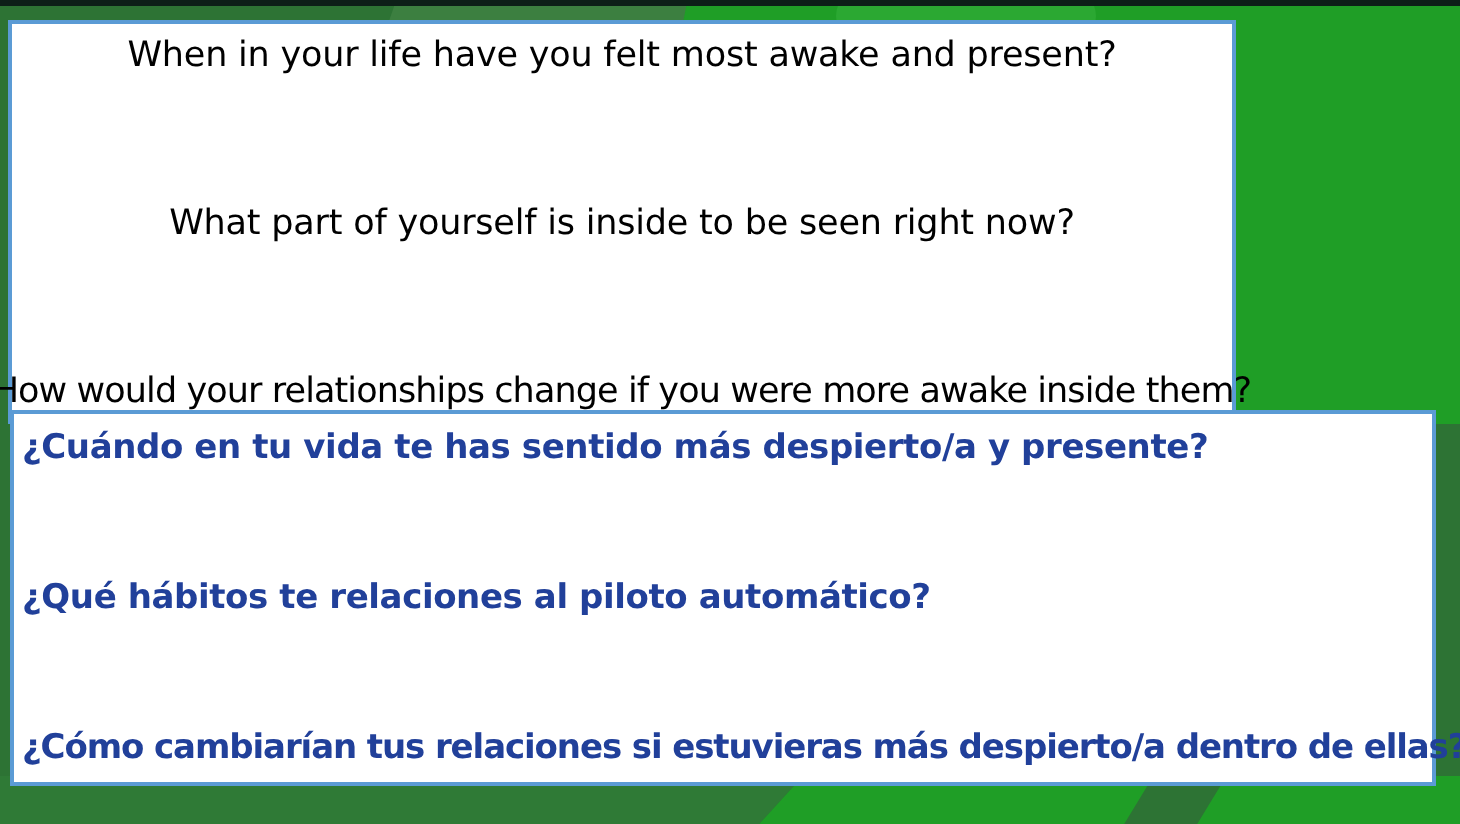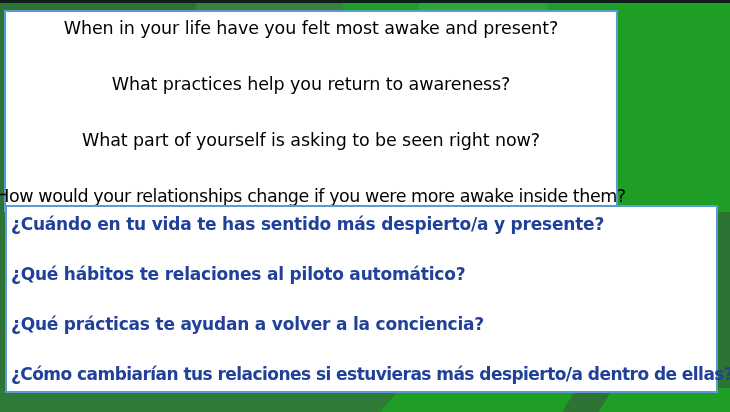--- a/index.html
+++ b/index.html
@@ -189,25 +189,23 @@
   <div class="bg-blob"></div>
   <div class="bg-gap-bright"></div>
   <div class="bg-gap-mid"></div>
   <div class="bg-bottom-mid"></div>
   <div class="bg-bottom-bright"></div>
   <div class="bg-bottom-bright2"></div>
   <div class="bg-topstrip"></div>
 
   <div class="card" id="card-english">
     <div class="line-en">When in your life have you felt most awake and present?</div>
-    <div class="line-en">What practices help you return to awareness?</div>
-    <div class="line-en">What part of yourself is asking to be seen right now?</div>
+    <div class="line-en">What part of yourself is inside to be seen right now?</div>
     <div class="line-en wide">How would your relationships change if you were more awake inside them?</div>
   </div>
 
   <div class="card" id="card-spanish">
     <div class="line-es">¿Cuándo en tu vida te has sentido más despierto/a y presente?</div>
     <div class="line-es">¿Qué hábitos te relaciones al piloto automático?</div>
-    <div class="line-es">¿Qué prácticas te ayudan a volver a la conciencia?</div>
     <div class="line-es wide">¿Cómo cambiarían tus relaciones si estuvieras más despierto/a dentro de ellas?</div>
   </div>
 
 </div>
 
 </body></html>

